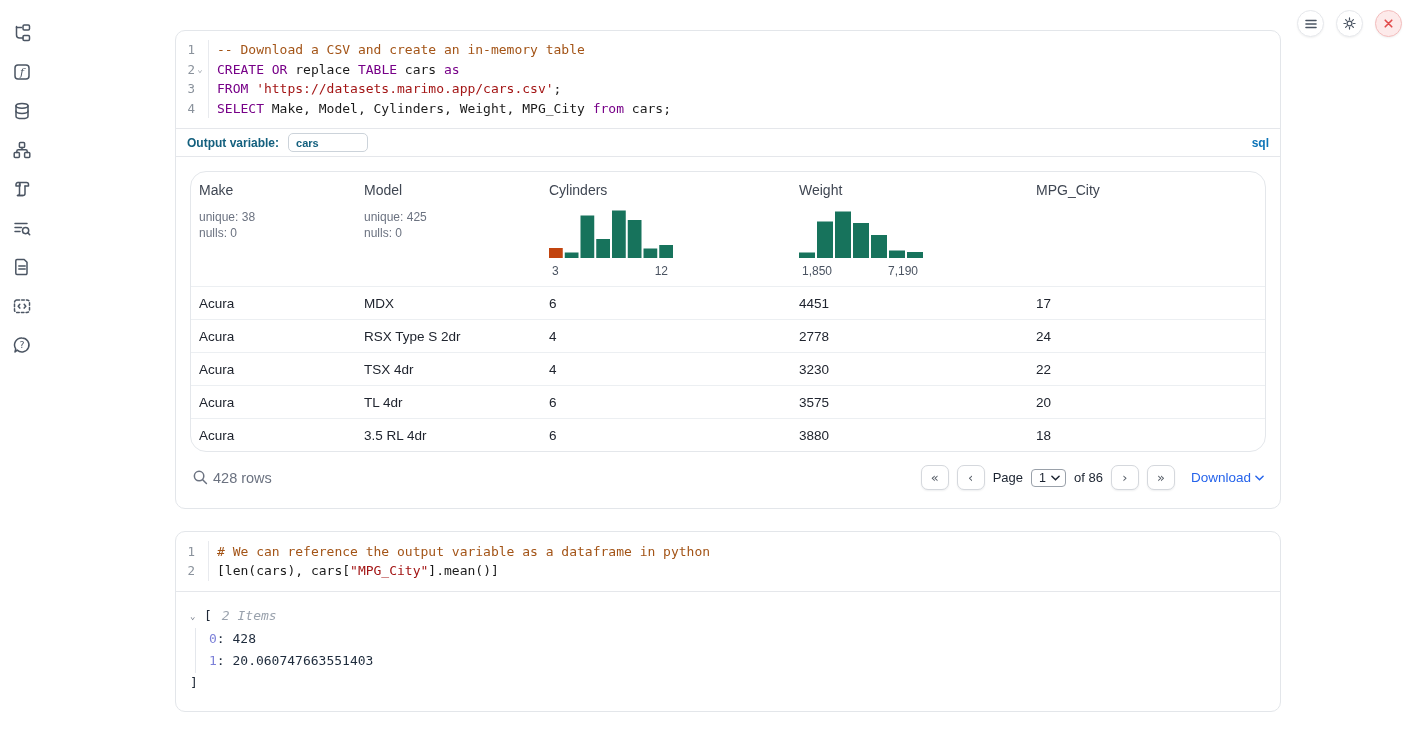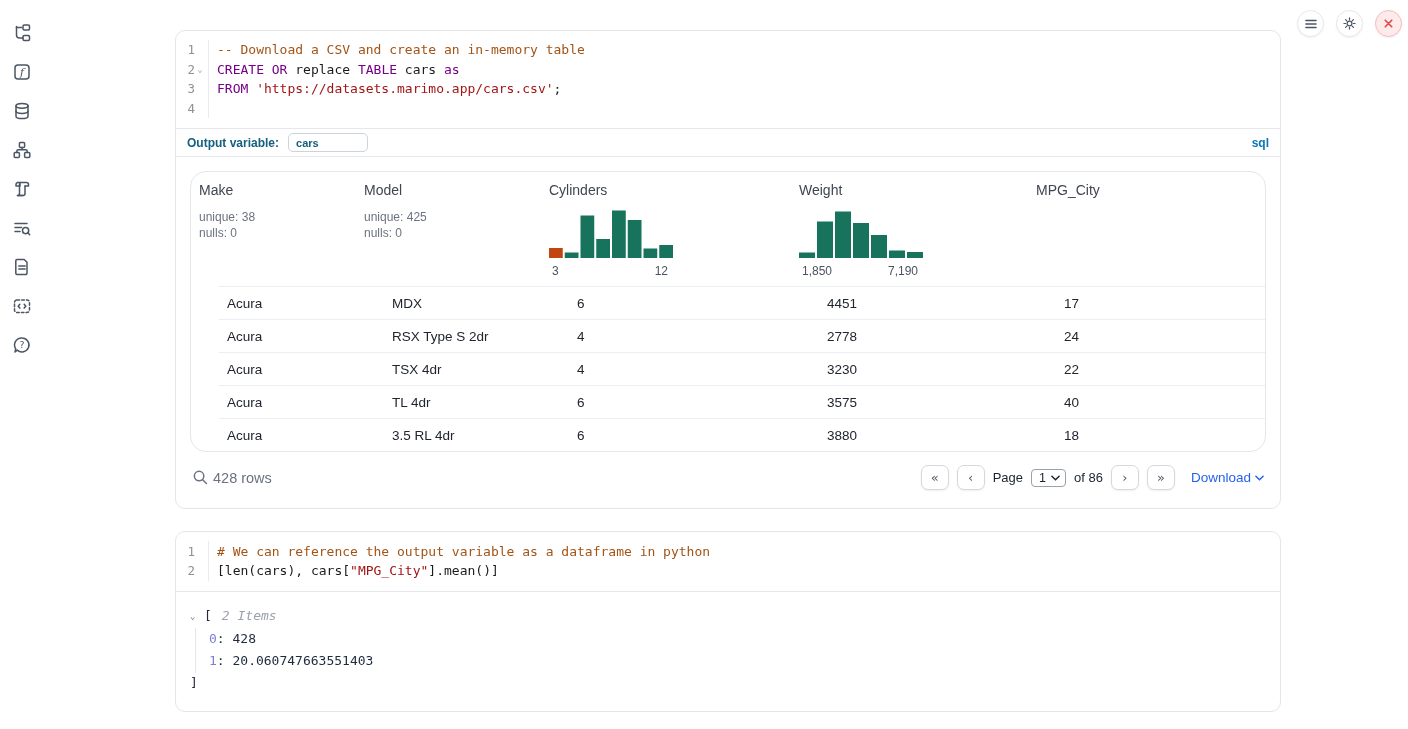--- a/index.html
+++ b/index.html
@@ -49,21 +49,21 @@
 
   
   .output-area { border-top:1px solid #e5e7eb; padding:14px 14px 12px; }
   .table-card { border:1px solid #e4e7eb; border-radius:16px; overflow:hidden; }
   .thead { display:flex; }
   .th { padding:10px 8px 8px; }
   .th-title { font-size:14px; color:#3f4652; }
   .th-stats { margin-top:11px; font-size:12px; color:#6b7280; line-height:16px; }
   .hist-wrap { margin-top:8px; width:128px; }
   .hist-labels { display:flex; justify-content:space-between; font-size:12px; color:#4a5361; padding:2px 9px 0 3px; }
-  .tr { display:flex; height:33px; align-items:center; border-top:1px solid #eceff2;margin-left:28px; }
+  .tr { display:flex; height:33px; align-items:center; border-top:1px solid #eceff2; }
   .td { padding:0 8px; font-size:13.5px; color:#20252f; overflow:hidden; white-space:nowrap; }
 
   .table-footer { display:flex; justify-content:space-between; align-items:center; padding:13px 2px 6px; }
   .tf-left { display:flex; align-items:center; gap:4px; }
   .tf-left svg { stroke:#6b7280; fill:none; stroke-width:1.6; stroke-linecap:round; cursor:pointer; }
   .row-count { font-size:14.5px; color:#6b7280; }
   .tf-right { display:flex; align-items:center; gap:8px; }
   .pg-btn { width:28px; height:25px; border:1px solid #d5d8dd; border-radius:7px; background:#fff;
     box-shadow:0 1px 2px rgba(16,24,40,.07); color:#555c66; font-size:13px;
     display:flex; align-items:center; justify-content:center; cursor:pointer; font-family:"DejaVu Sans", sans-serif; }
@@ -196,20 +196,21 @@
             <span class="ln">3</span>
             <span class="fold"></span>
           </div>
           <div class="code-text"><span class="tok-kw">FROM</span><span class="tok-pl"> </span><span class="tok-str">'https://datasets.marimo.app/cars.csv'</span><span class="tok-pl">;</span></div>
         </div>
         <div class="code-line">
           <div class="gutter">
             <span class="ln">4</span>
             <span class="fold"></span>
           </div>
+          <div class="code-text"><span class="tok-kw">SELECT</span><span class="tok-pl"> Make, Model, Cylinders, Weight, MPG_City </span><span class="tok-kw">from</span><span class="tok-pl"> cars;</span></div>
         </div>
       </div>
 
     <div class="sql-footer">
       <span class="ov-label">Output variable:</span>
       <input class="ov-input" type="text" value="cars" style="">
       <span class="lang-badge">sql</span>
     </div>
 
     <div class="output-area">
@@ -284,21 +285,21 @@
               <div class="td" style="flex: 0 0 185px;">TSX 4dr</div>
               <div class="td" style="flex: 0 0 250px;">4</div>
               <div class="td" style="flex: 0 0 237px;">3230</div>
               <div class="td" style="flex: 0 0 236px;">22</div>
             </div>
             <div class="tr">
               <div class="td" style="flex: 0 0 165px;">Acura</div>
               <div class="td" style="flex: 0 0 185px;">TL 4dr</div>
               <div class="td" style="flex: 0 0 250px;">6</div>
               <div class="td" style="flex: 0 0 237px;">3575</div>
-              <div class="td" style="flex: 0 0 236px;">40</div>
+              <div class="td" style="flex: 0 0 236px;">20</div>
             </div>
             <div class="tr">
               <div class="td" style="flex: 0 0 165px;">Acura</div>
               <div class="td" style="flex: 0 0 185px;">3.5 RL 4dr</div>
               <div class="td" style="flex: 0 0 250px;">6</div>
               <div class="td" style="flex: 0 0 237px;">3880</div>
               <div class="td" style="flex: 0 0 236px;">18</div>
             </div>
           </div>
       </div>

